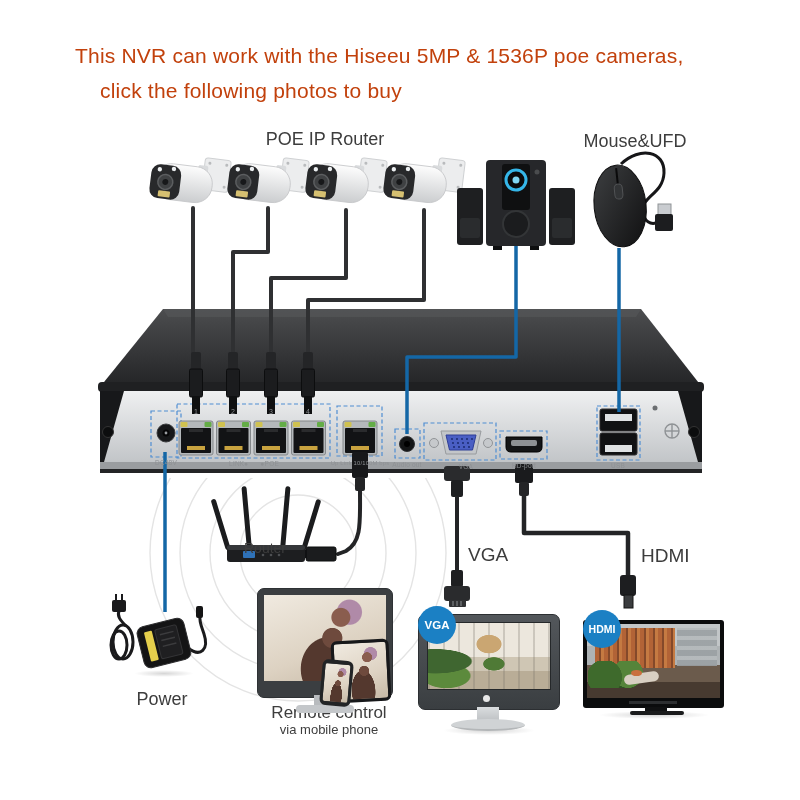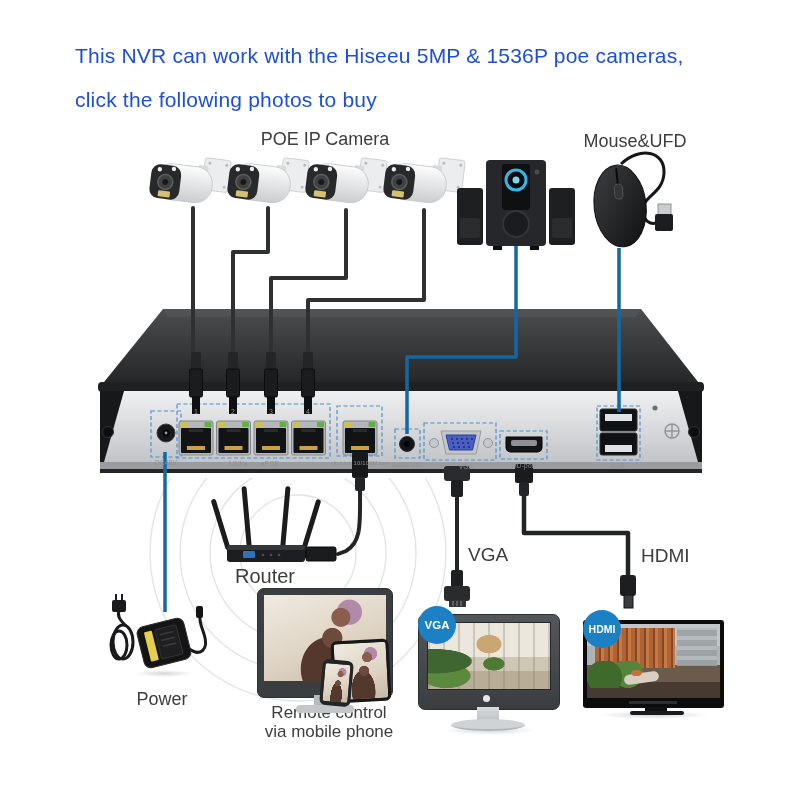--- a/index.html
+++ b/index.html
@@ -1,21 +1,21 @@
 <!DOCTYPE html>
 <html><head>
 <meta charset="utf-8">
 <style>
   html,body{margin:0;padding:0;background:#ffffff;}
   #stage{position:relative;width:800px;height:800px;background:#ffffff;overflow:hidden;
          font-family:"Liberation Sans",sans-serif;color:#3a3a3a;}
   .abs{position:absolute;}
   svg{position:absolute;left:0;top:0;}
   .lbl{position:absolute;color:#3c3c3c;}
-  .title-line{position:absolute;left:75px;font-size:21px;color:#1d4ed8;letter-spacing:0.2px;}
+  .title-line{position:absolute;left:75px;font-size:21px;color:#c2410c;letter-spacing:0.2px;}
   .dev-label{font-size:18px;color:#3d3d3d;text-align:center;}
   .tiny{font-size:6.5px;color:#8e9194;text-align:center;letter-spacing:0.2px;}
   .badge{position:absolute;width:38px;height:38px;border-radius:50%;background:#1b80c4;
          color:#fff;font-weight:bold;display:flex;align-items:center;justify-content:center;
          z-index:6;}
   .photo{background:
       radial-gradient(circle at 63% 26%, #8a5d4e 0 9%, transparent 10%),
       radial-gradient(circle at 70% 20%, #b08aa8 0 11%, transparent 12%),
       radial-gradient(circle at 56% 50%, #6e4a3d 0 12%, transparent 13%),
       radial-gradient(ellipse at 53% 86%, #54382e 0 30%, transparent 31%),
@@ -308,28 +308,28 @@
         </g>
       </g>
     </g>
   </svg>
 
   <div class="shadow" style="left:443px;top:726px;width:92px;height:9px;"></div>
   <div class="shadow" style="left:598px;top:711px;width:112px;height:8px;"></div>
   <div class="shadow" style="left:134px;top:670px;width:60px;height:7px;"></div>
 
   <div class="title-line" style="top:44px;">This NVR can work with the Hiseeu 5MP &amp; 1536P poe cameras,</div>
-  <div class="title-line" style="top:88px;">click the following photos to buy</div>
-
-  <div class="lbl dev-label" style="left:255px;top:129px;width:140px;">POE IP Camera</div>
+  <div class="title-line" style="top:79px;margin-left:25px;">click the following photos to buy</div>
+
+  <div class="lbl dev-label" style="left:255px;top:129px;width:140px;">POE IP Router</div>
   <div class="lbl dev-label" style="left:575px;top:131px;width:120px;">Mouse&amp;UFD</div>
-  <div class="lbl dev-label" style="left:234px;top:565px;width:62px;font-size:20px;">Router</div>
+  <div class="lbl dev-label" style="left:234px;top:540px;width:62px;font-size:14px;">Router</div>
   <div class="lbl dev-label" style="left:130px;top:689px;width:64px;">Power</div>
   <div class="lbl dev-label" style="left:248px;top:703px;width:162px;font-size:17px;">Remote control</div>
-  <div class="lbl dev-label" style="left:248px;top:722px;width:162px;font-size:17px;">via mobile phone</div>
+  <div class="lbl dev-label" style="left:248px;top:722px;width:162px;font-size:13px;">via mobile phone</div>
 
   <div class="lbl" style="left:468px;top:544px;font-size:19px;">VGA</div>
   <div class="lbl" style="left:641px;top:545px;font-size:19px;">HDMI</div>
 
   <div class="lbl tiny" style="left:146px;top:459px;width:40px;">DC48V</div>
   <div class="lbl tiny" style="left:191px;top:408px;width:10px;font-size:7px;">1</div>
   <div class="lbl tiny" style="left:228px;top:408px;width:10px;font-size:7px;">2</div>
   <div class="lbl tiny" style="left:266px;top:408px;width:10px;font-size:7px;">3</div>
   <div class="lbl tiny" style="left:303px;top:408px;width:10px;font-size:7px;">4</div>
   <div class="lbl tiny" style="left:204px;top:460px;width:100px;white-space:pre;">LINK●      ●POE</div>

